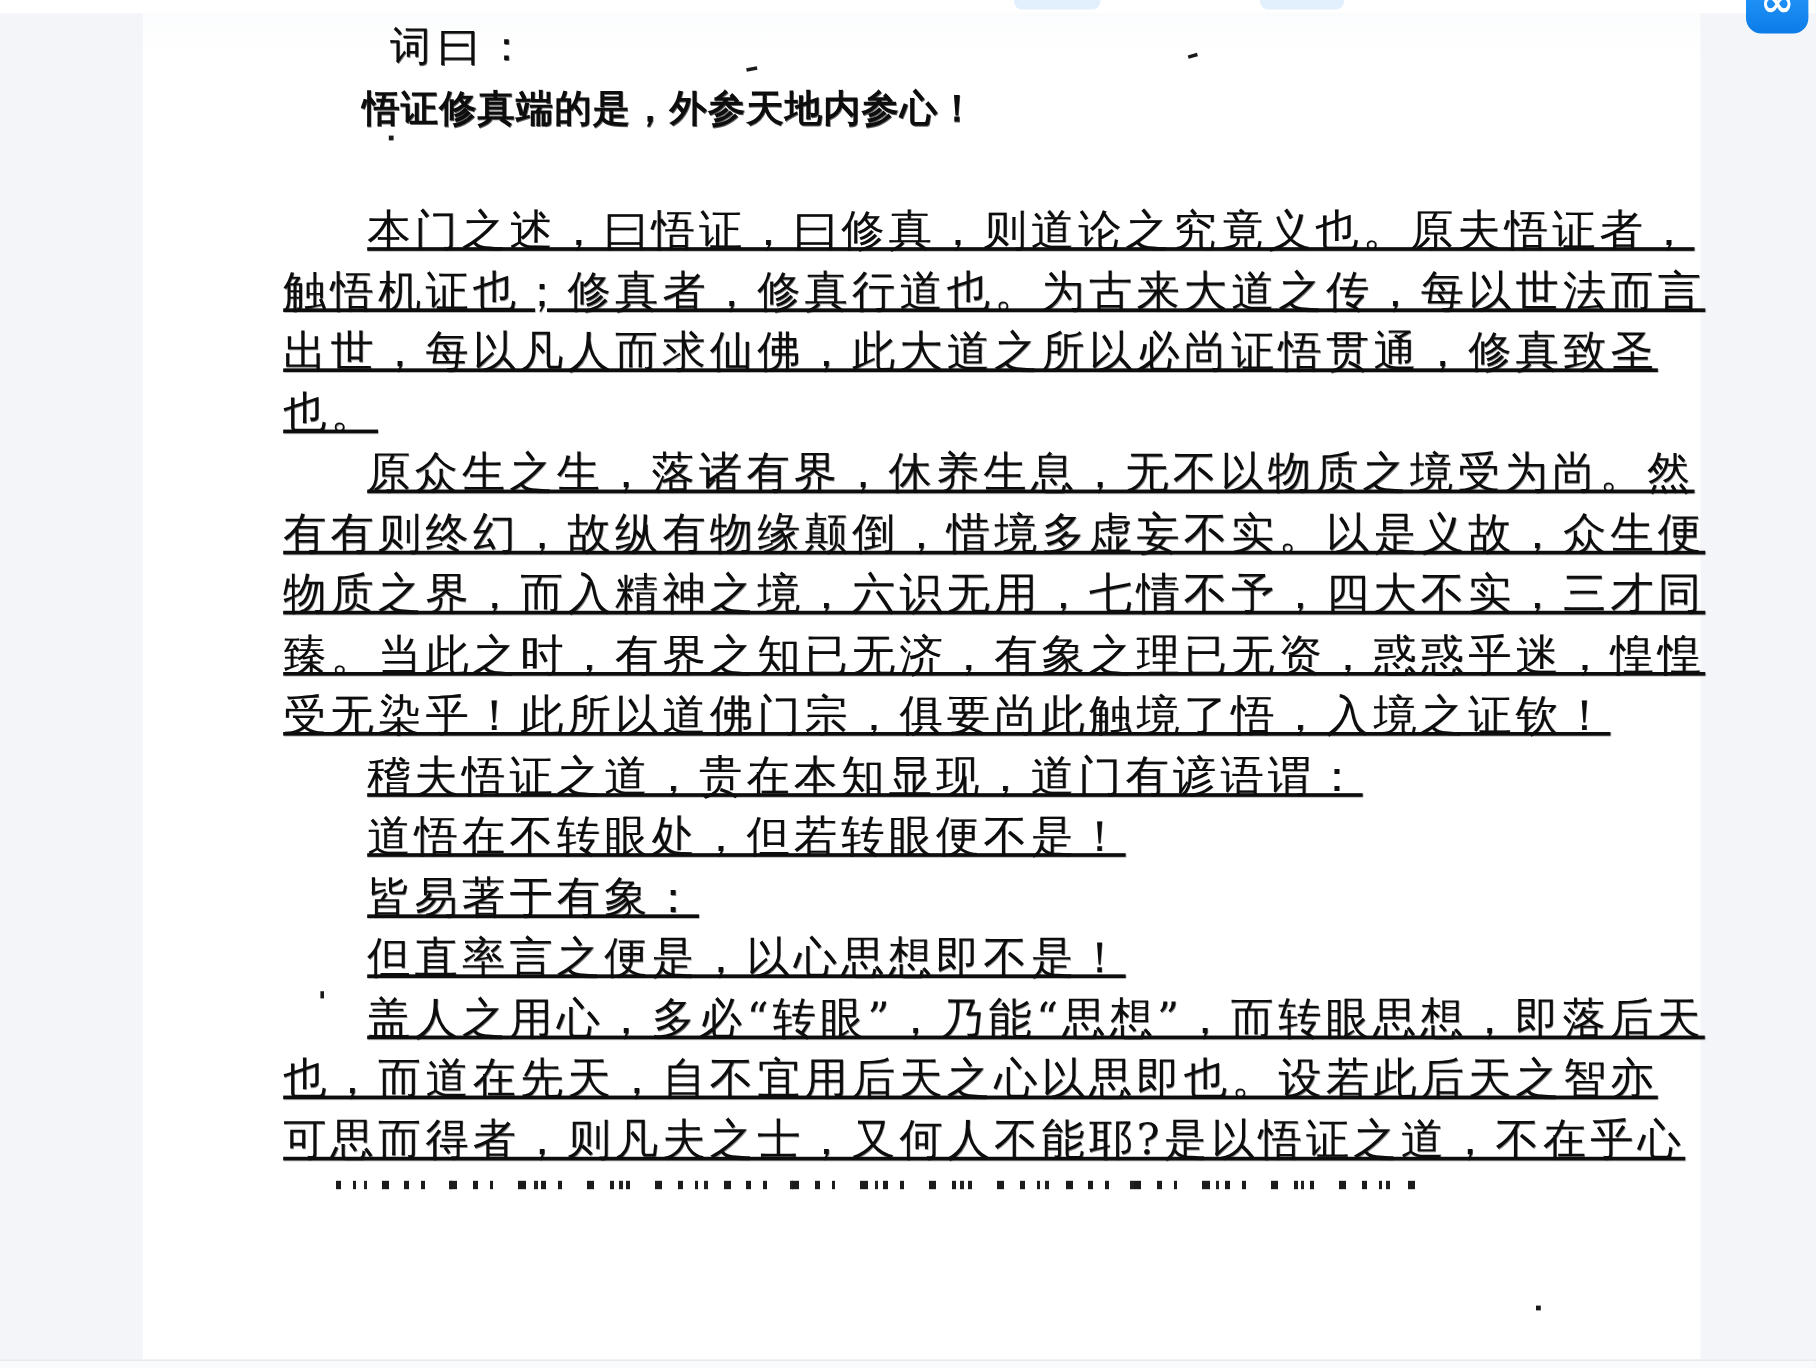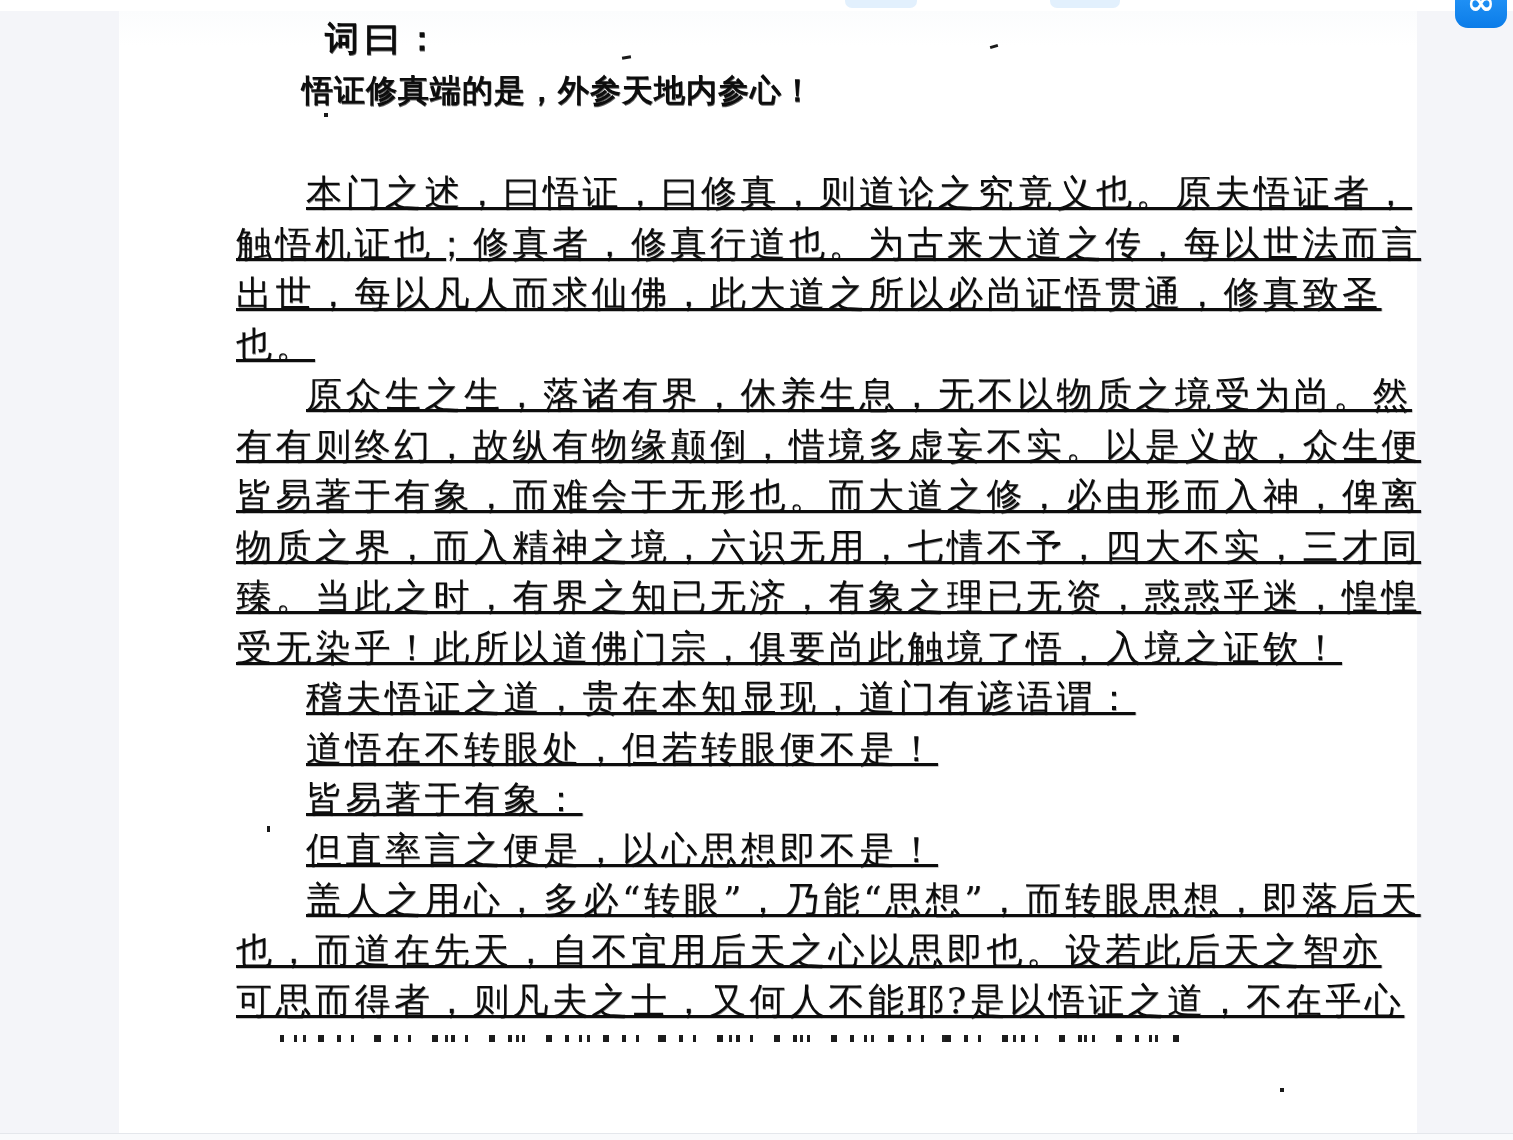--- a/index.html
+++ b/index.html
@@ -59,21 +59,21 @@
     border-top: 1px solid #e4e7ec;
     box-sizing: border-box;
     z-index: 3;
   }
 
   
   .text-layer { position: absolute; left: 0; top: 0; z-index: 2; color: #0d0d0d; }
 
   .doc-title {
     position: absolute; left: 325px; top: 16px;
-    font-size: 34px; font-weight: bold;
+    font-size: 34px; font-weight: normal;
     letter-spacing: 6px; white-space: nowrap;
     text-shadow: 0.6px 0.6px 0 rgba(0,0,0,0.6);
   }
   .doc-subtitle {
     position: absolute; left: 302px; top: 70px;
     font-size: 31px; font-weight: bold;
     letter-spacing: 1px; white-space: nowrap;
     text-shadow: 0.6px 0.6px 0 rgba(0,0,0,0.6);
   }
 
@@ -133,21 +133,20 @@
 <div class="text-layer">
   <div class="doc-title">词曰：</div>
   <div class="doc-subtitle">悟证修真端的是，外参天地内参心！</div>
   <div class="doc-body">
       <div class="text-line indent">本门之述，曰悟证，曰修真，则道论之究竟义也。原夫悟证者，</div>
       <div class="text-line">触悟机证也；修真者，修真行道也。为古来大道之传，每以世法而言</div>
       <div class="text-line">出世，每以凡人而求仙佛，此大道之所以必尚证悟贯通，修真致圣</div>
       <div class="text-line">也。</div>
       <div class="text-line indent">原众生之生，落诸有界，休养生息，无不以物质之境受为尚。然</div>
       <div class="text-line">有有则终幻，故纵有物缘颠倒，惜境多虚妄不实。以是义故，众生便</div>
-      <div class="text-line">皆易著于有象，而难会于无形也。而大道之修，必由形而入神，俾离</div>
       <div class="text-line">物质之界，而入精神之境，六识无用，七情不予，四大不实，三才同</div>
       <div class="text-line">臻。当此之时，有界之知已无济，有象之理已无资，惑惑乎迷，惶惶</div>
       <div class="text-line">受无染乎！此所以道佛门宗，俱要尚此触境了悟，入境之证钦！</div>
       <div class="text-line indent">稽夫悟证之道，贵在本知显现，道门有谚语谓：</div>
       <div class="text-line indent">道悟在不转眼处，但若转眼便不是！</div>
       <div class="text-line indent">皆易著于有象：</div>
       <div class="text-line indent">但直率言之便是，以心思想即不是！</div>
       <div class="text-line indent">盖人之用心，多必“转眼”，乃能“思想”，而转眼思想，即落后天</div>
       <div class="text-line">也，而道在先天，自不宜用后天之心以思即也。设若此后天之智亦</div>
       <div class="text-line">可思而得者，则凡夫之士，又何人不能耶?是以悟证之道，不在乎心</div>

